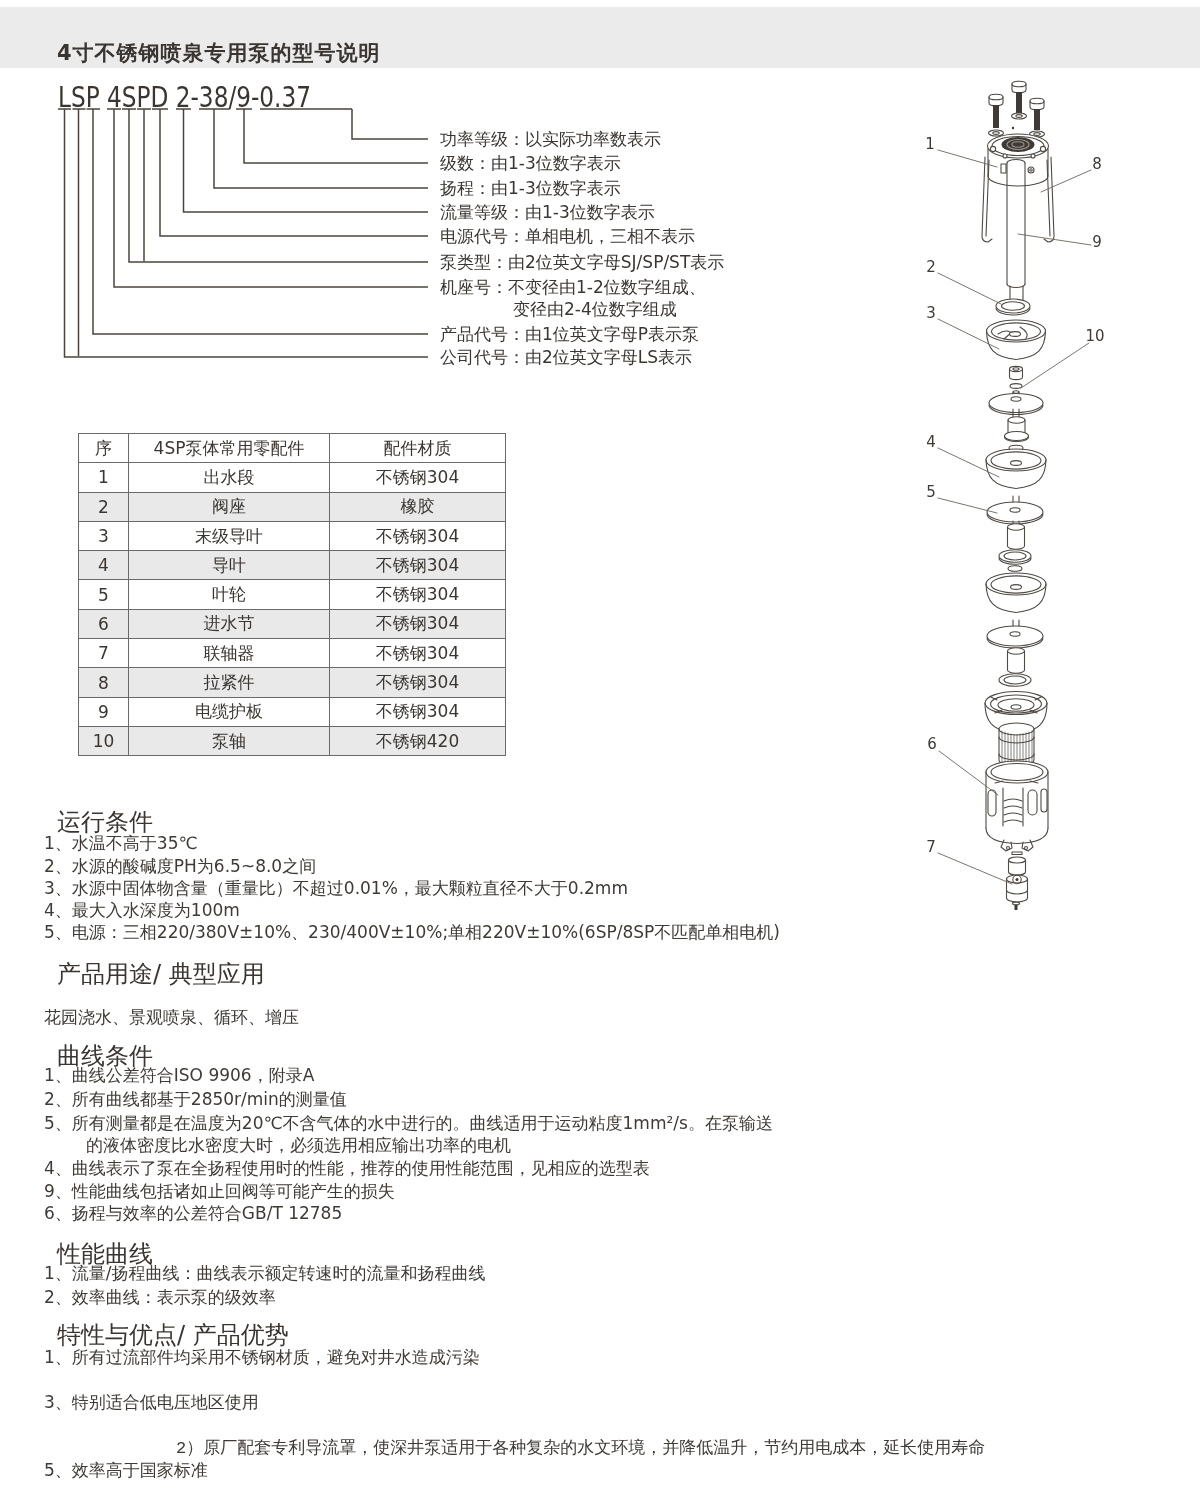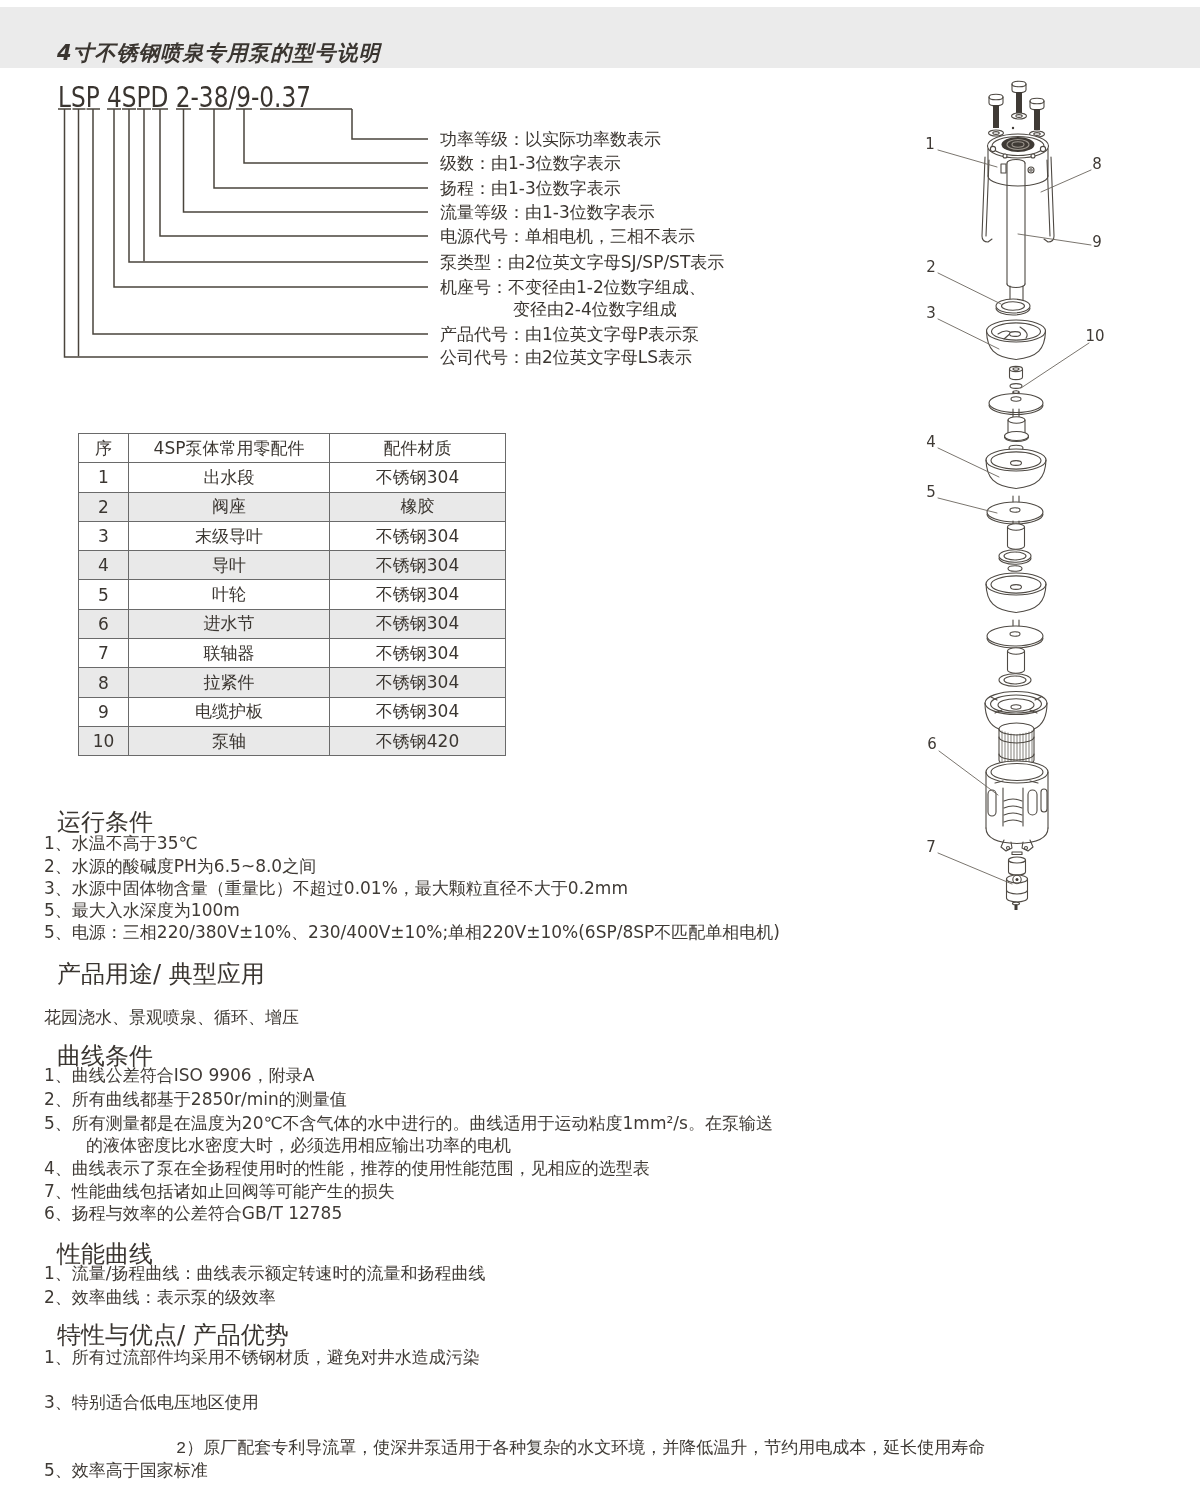--- a/index.html
+++ b/index.html
@@ -1,19 +1,19 @@
 <!DOCTYPE html>
 <html><head>
 <meta charset="utf-8">
 <style>
   html,body{margin:0;padding:0;background:#fff;}
   .page{position:relative;width:1200px;height:1500px;background:#ffffff;overflow:hidden;
         font-family:"DejaVu Sans",sans-serif;color:#3b3631;}
   .top-bar{position:absolute;left:0;top:7px;width:1200px;height:61px;background:#ebebeb;}
-  .page-title{position:absolute;left:57px;top:32px;font-size:21px;font-weight:bold;color:#3a3530;letter-spacing:1px;font-style:italic;}
+  .page-title{position:absolute;left:57px;top:32px;font-size:21px;font-weight:bold;color:#3a3530;letter-spacing:1px;}
   .model-code{position:absolute;left:58px;top:80px;font-size:29px;color:#3a3530;white-space:pre;
               transform:scaleX(0.8);transform-origin:left top;font-weight:500;}
   .model-lines,.pump-svg{position:absolute;pointer-events:none;}
   .model-lines{left:0;top:0;}
   .pump-svg{left:900px;top:75px;}
   .callout{position:absolute;font-size:17px;line-height:22px;color:#3b3631;white-space:nowrap;}
   .parts-table{position:absolute;left:78px;top:433px;border-collapse:collapse;table-layout:fixed;}
   .parts-table th,.parts-table td{border:1px solid #6a6a6a;text-align:center;font-size:17px;
         font-weight:normal;height:28.3px;padding:0;color:#3b3631;}
   .parts-table tr.stripe td{background:#e9e9e9;}
@@ -330,33 +330,33 @@
       <text x="931" y="497">5</text>
       <text x="932" y="749">6</text>
       <text x="931" y="852">7</text>
     </g>
   </svg>
 
   <div class="sec-heading" style="top:806px">运行条件</div>
   <div class="ln" style="top:832px">1、水温不高于35℃</div>
   <div class="ln" style="top:855px">2、水源的酸碱度PH为6.5~8.0之间</div>
   <div class="ln" style="top:877px">3、水源中固体物含量（重量比）不超过0.01%，最大颗粒直径不大于0.2mm</div>
-  <div class="ln" style="top:899px">5、最大入水深度为100m</div>
+  <div class="ln" style="top:899px">4、最大入水深度为100m</div>
   <div class="ln" style="top:921px">5、电源：三相220/380V±10%、230/400V±10%;单相220V±10%(6SP/8SP不匹配单相电机)</div>
 
   <div class="sec-heading" style="top:958px">产品用途/ 典型应用</div>
   <div class="ln" style="top:1006px">花园浇水、景观喷泉、循环、增压</div>
 
   <div class="sec-heading" style="top:1040px">曲线条件</div>
   <div class="ln" style="top:1064px">1、曲线公差符合ISO 9906，附录A</div>
   <div class="ln" style="top:1088px">2、所有曲线都基于2850r/min的测量值</div>
   <div class="ln" style="top:1112px">5、所有测量都是在温度为20℃不含气体的水中进行的。曲线适用于运动粘度1mm²/s。在泵输送</div>
   <div class="ln ind1" style="top:1134px">的液体密度比水密度大时，必须选用相应输出功率的电机</div>
   <div class="ln" style="top:1157px">4、曲线表示了泵在全扬程使用时的性能，推荐的使用性能范围，见相应的选型表</div>
-  <div class="ln" style="top:1180px">7、性能曲线包括诸如止回阀等可能产生的损失</div>
+  <div class="ln" style="top:1180px">9、性能曲线包括诸如止回阀等可能产生的损失</div>
   <div class="ln" style="top:1202px">6、扬程与效率的公差符合GB/T 12785</div>
 
   <div class="sec-heading" style="top:1238px">性能曲线</div>
   <div class="ln" style="top:1262px">1、流量/扬程曲线：曲线表示额定转速时的流量和扬程曲线</div>
   <div class="ln" style="top:1286px">2、效率曲线：表示泵的级效率</div>
 
   <div class="sec-heading" style="top:1319px">特性与优点/ 产品优势</div>
   <div class="ln" style="top:1346px">1、所有过流部件均采用不锈钢材质，避免对井水造成污染</div>
   <div class="ln" style="top:1391px">3、特别适合低电压地区使用</div>
   <div class="ln ind2" style="top:1437px">2）原厂配套专利导流罩，使深井泵适用于各种复杂的水文环境，并降低温升，节约用电成本，延长使用寿命</div>

